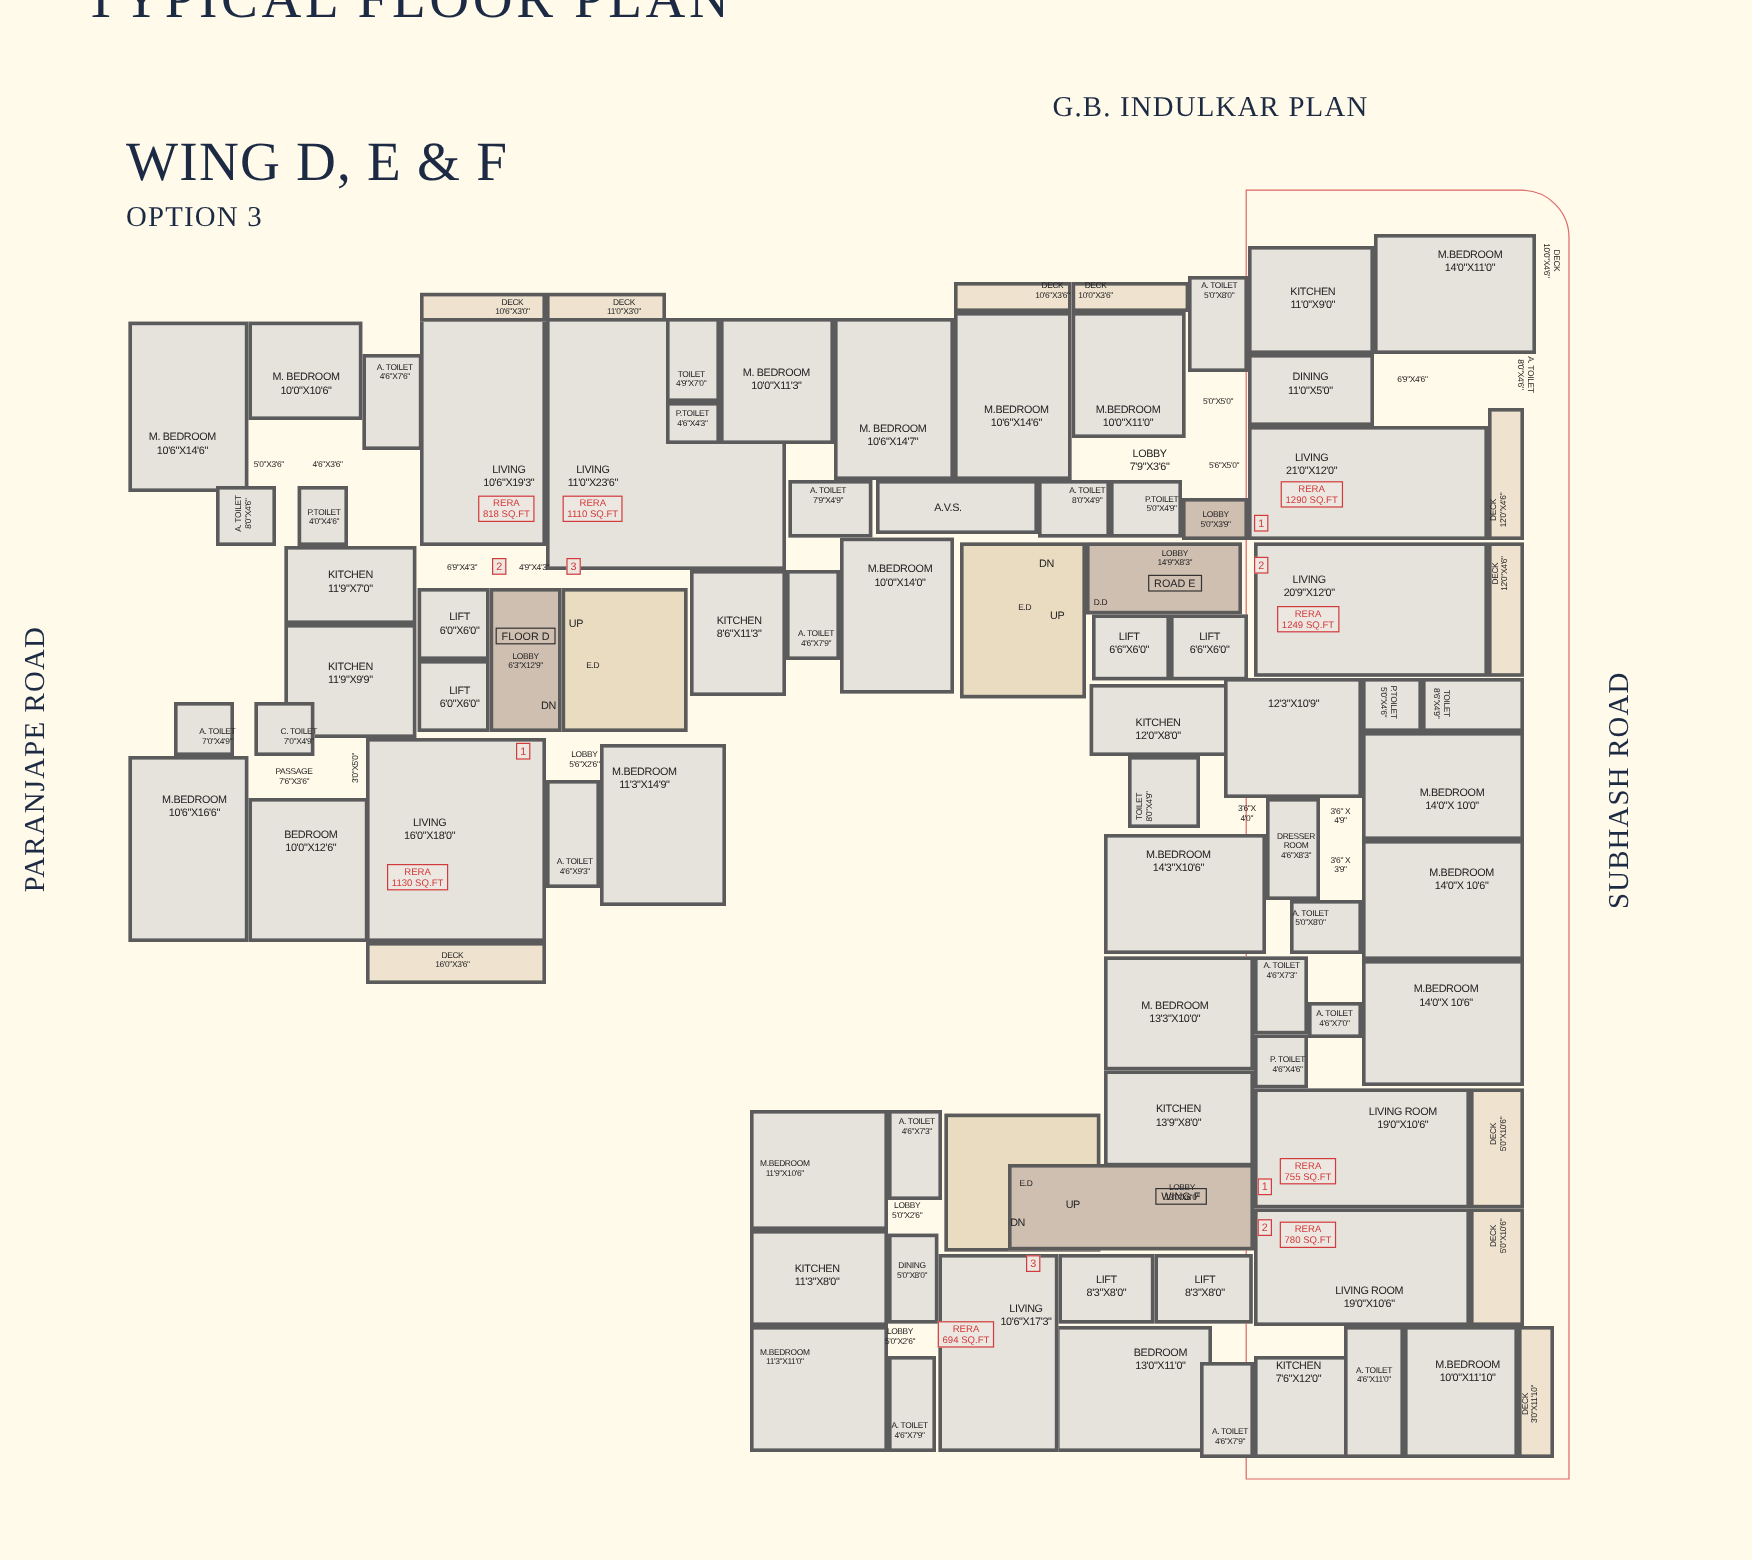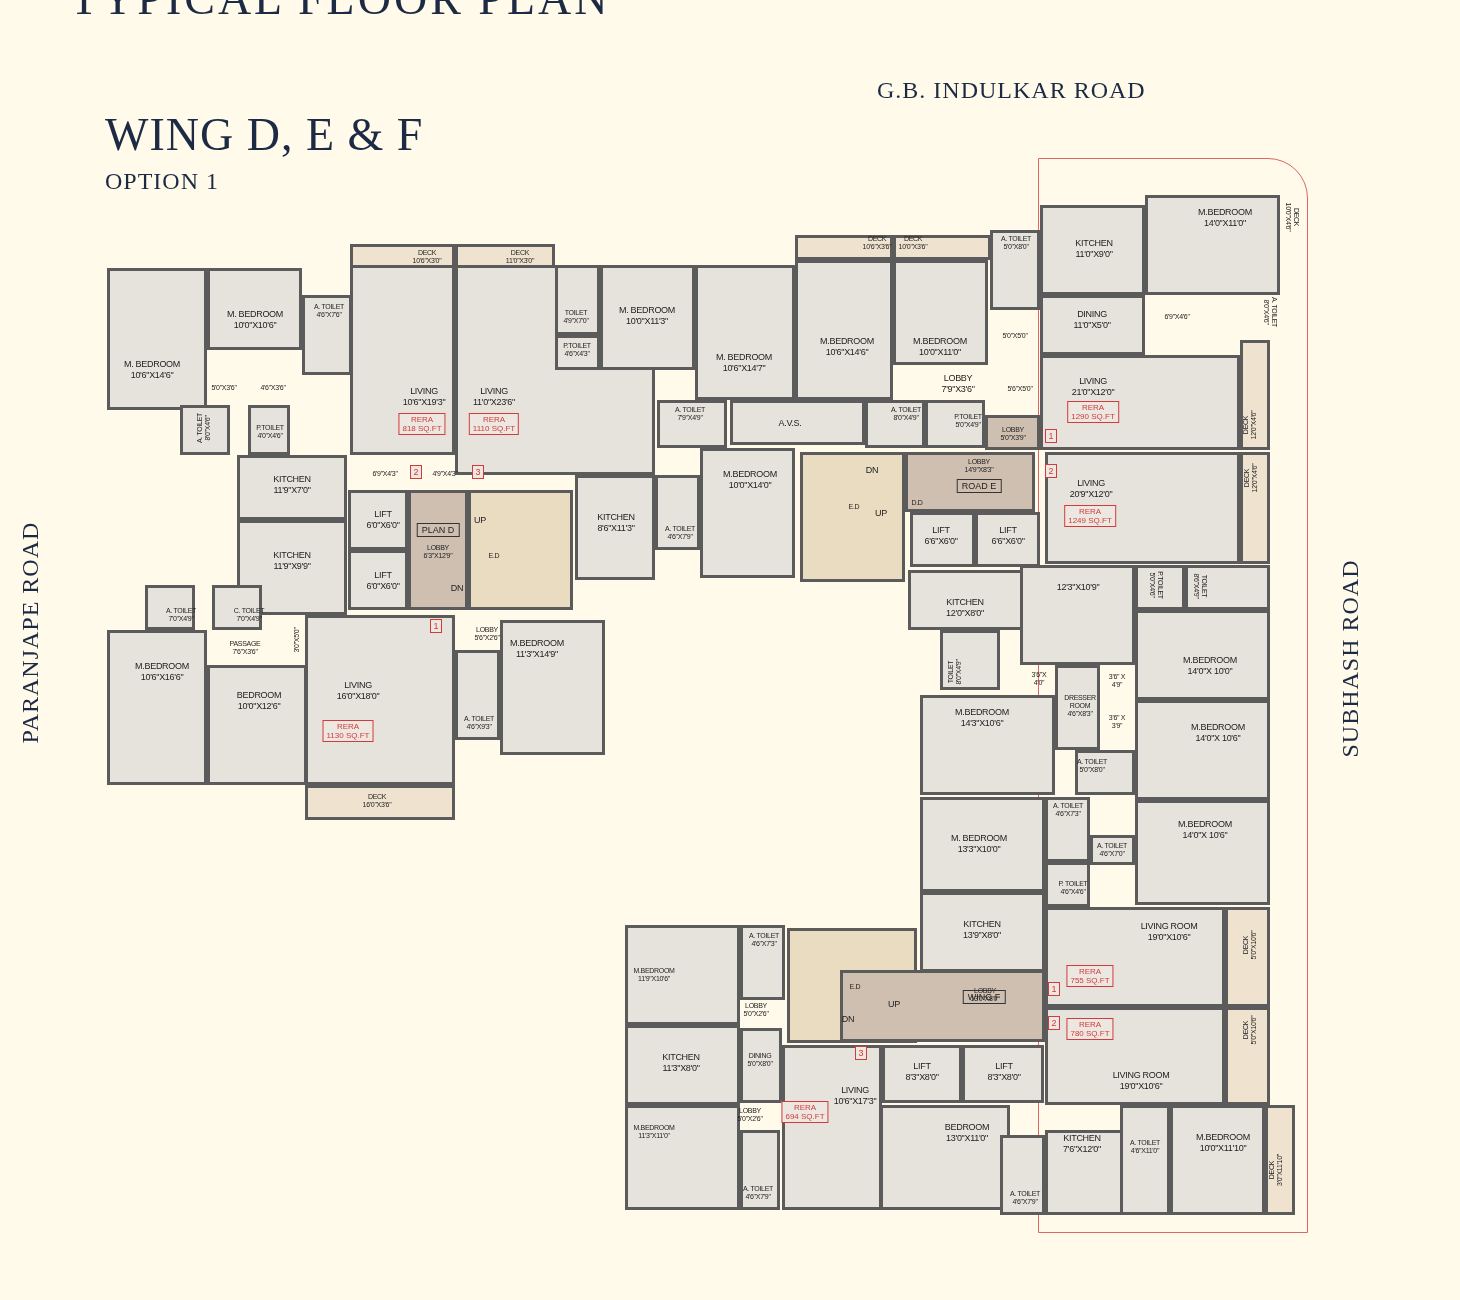--- a/index.html
+++ b/index.html
@@ -21,23 +21,23 @@
   .rera{position:absolute;font-family:"Liberation Sans",sans-serif;font-size:8px;line-height:9px;color:#d23b3b;border:1.5px solid #d23b3b;padding:1px 3px;text-align:center;transform:translate(-50%,-50%);white-space:nowrap;background:#ece7e1;}
   .door{position:absolute;font-family:"Liberation Sans",sans-serif;font-size:9px;color:#d23b3b;border:1.5px solid #d23b3b;width:10px;height:12px;line-height:12px;text-align:center;transform:translate(-50%,-50%);background:#ece7e1;}
   .wingtag{position:absolute;font-family:"Liberation Sans",sans-serif;font-size:9px;border:1.5px solid #333;padding:1px 4px;transform:translate(-50%,-50%);white-space:nowrap;color:#222;}
   .outline{position:absolute;border:1px solid #d66;box-sizing:border-box;}
 </style>
 </head>
 <body>
 
 <div class="title-top">TYPICAL FLOOR PLAN</div>
 <div class="wing-title">WING D, E &amp; F</div>
-<div class="option">OPTION 1</div>
-
-<div class="road road-top">G.B. INDULKAR ROAD</div>
+<div class="option">OPTION 3</div>
+
+<div class="road road-top">G.B. INDULKAR PLAN</div>
 <div class="road road-left">PARANJAPE ROAD</div>
 <div class="road road-right">SUBHASH ROAD</div>
 
 <div class="plan">
 
   <div class="outline" style="left:1038px;top:158px;width:270px;height:1075px;border-radius:0 40px 0 0;"></div>
 
   <div class="room" style="left:107px;top:268px;width:100px;height:142px;"></div>
   <div class="room" style="left:207px;top:268px;width:95px;height:82px;"></div>
   <div class="room" style="left:302px;top:295px;width:50px;height:80px;"></div>
@@ -85,21 +85,21 @@
   <div class="lbl s" style="left:680px;top:533px;">A. TOILET<br>4'6"X7'9"</div>
   <div class="lbl s" style="left:445px;top:474px;">4'9"X4'3"</div>
   <div class="door" style="left:478px;top:472px;">3</div>
 
   <div class="room" style="left:348px;top:490px;width:60px;height:60px;"></div>
   <div class="room" style="left:348px;top:550px;width:60px;height:60px;"></div>
   <div class="room lobby" style="left:408px;top:490px;width:60px;height:120px;"></div>
   <div class="room stair" style="left:468px;top:490px;width:105px;height:120px;"></div>
   <div class="lbl" style="left:383px;top:520px;">LIFT<br>6'0"X6'0"</div>
   <div class="lbl" style="left:383px;top:581px;">LIFT<br>6'0"X6'0"</div>
-  <div class="wingtag" style="left:438px;top:530px;">PLAN D</div>
+  <div class="wingtag" style="left:438px;top:530px;">FLOOR D</div>
   <div class="lbl s" style="left:438px;top:552px;">LOBBY<br>6'3"X12'9"</div>
   <div class="lbl" style="left:480px;top:520px;">UP</div>
   <div class="lbl" style="left:457px;top:588px;">DN</div>
   <div class="lbl s" style="left:494px;top:556px;">E.D</div>
 
   <div class="room" style="left:237px;top:520px;width:110px;height:95px;"></div>
   <div class="room" style="left:145px;top:585px;width:50px;height:45px;"></div>
   <div class="room" style="left:212px;top:585px;width:50px;height:45px;"></div>
   <div class="room" style="left:107px;top:630px;width:100px;height:155px;"></div>
   <div class="room" style="left:207px;top:665px;width:100px;height:120px;"></div>

